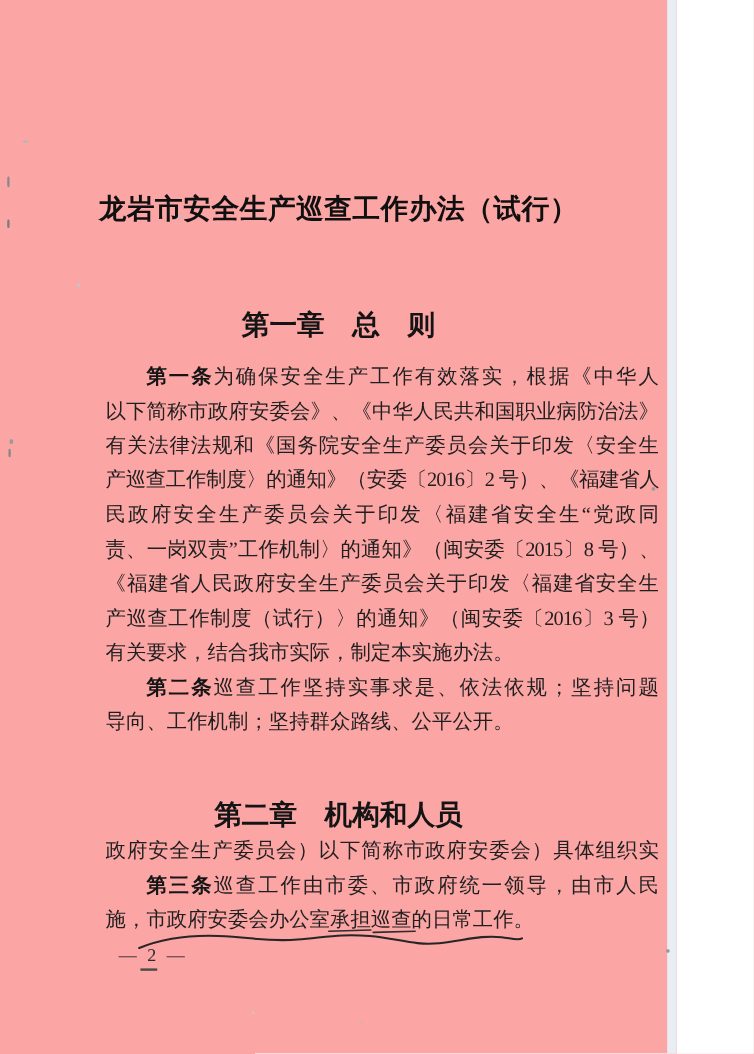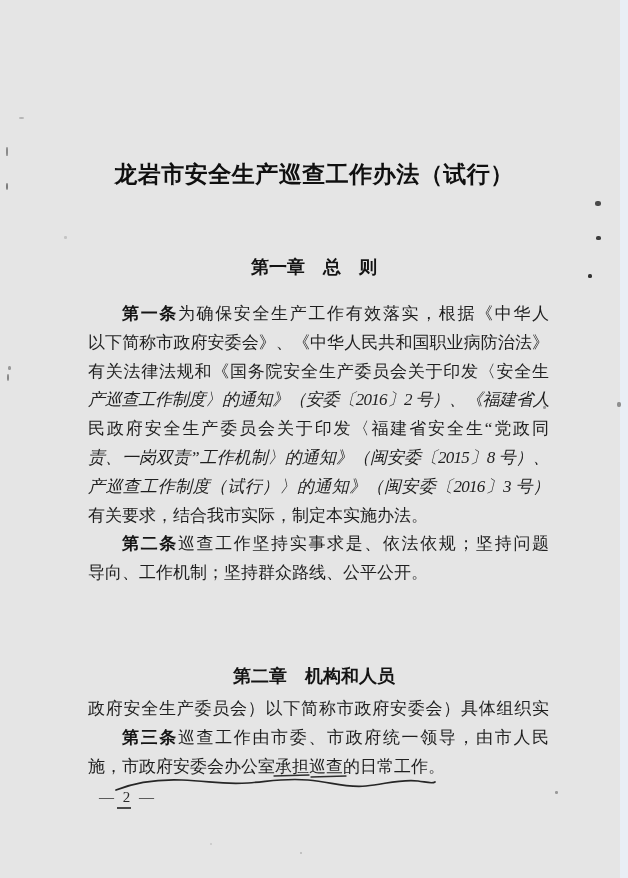--- a/index.html
+++ b/index.html
@@ -1,54 +1,54 @@
 <!DOCTYPE html>
 <html><head>
 <meta charset="utf-8">
 <style>
   html,body{margin:0;padding:0;background:#ffffff;}
   .page{
     position:relative;
-    width:628px;height:878px;
-    background:#e5e5e5;
+    width:564px;height:878px;
+    background:#fca5a5;
     overflow:hidden;
     font-family:"Liberation Serif","DejaVu Serif",serif;
     color:#1f1f1f;
   }
   
   .edge-strip{position:absolute;right:0;top:0;width:8px;height:878px;background:#e9eef5;}
 
   .title{
     position:absolute;top:159px;left:0;width:100%;
     text-align:center;
     font-size:23px;font-weight:700;color:#101010;
     letter-spacing:0.5px;white-space:pre;
   }
   .heading{
     position:absolute;left:0;width:100%;
     text-align:center;
-    font-size:18px;font-weight:700;color:#141414;
+    font-size:23px;font-weight:700;color:#141414;
     white-space:pre;
   }
   #heading-ch1{top:255px;}
   #heading-ch2{top:650px;margin-top:14px;}
 
   .bodyblock{
     position:absolute;left:88px;width:461px;
     font-size:17px;line-height:28.8px;
   }
   #body-ch1{top:300px;}
   #body-ch2{top:695px;}
 
   .line{
     height:28.8px;overflow:hidden;
     text-align:justify;text-align-last:justify;
   }
   .line.open{text-align-last:left;}
-  .line.tight{letter-spacing:-0.8px;font-style:italic;}
+  .line.tight{letter-spacing:-0.8px;}
   .line.indent{padding-left:34px;}
   .b{font-weight:700;color:#151515;}
 
   .pagenum{
     position:absolute;left:99px;top:789px;
     font-size:15px;letter-spacing:2.5px;color:#2a2a2a;white-space:pre;
   }
   .pagenum-underline{position:absolute;left:117px;top:807px;width:14px;height:2px;background:#4a4a4a;}
 
   .wavy{position:absolute;left:108px;top:769px;}
@@ -66,20 +66,21 @@
 
   <div class="heading" id="heading-ch1">第一章　总　则</div>
 
   <div class="bodyblock" id="body-ch1">
     <div class="line indent"><span class="b">第一条</span><span>为确保安全生产工作有效落实，根据《中华人</span></div>
     <div class="line"><span>以下简称市政府安委会》、《中华人民共和国职业病防治法》等</span></div>
     <div class="line"><span>有关法律法规和《国务院安全生产委员会关于印发〈安全生</span></div>
     <div class="line tight"><span>产巡查工作制度〉的通知》（安委〔2016〕2 号）、《福建省人</span></div>
     <div class="line"><span>民政府安全生产委员会关于印发〈福建省安全生“党政同</span></div>
     <div class="line tight"><span>责、一岗双责”工作机制〉的通知》（闽安委〔2015〕8 号）、</span></div>
+    <div class="line"><span>《福建省人民政府安全生产委员会关于印发〈福建省安全生</span></div>
     <div class="line tight"><span>产巡查工作制度（试行）〉的通知》（闽安委〔2016〕3 号）</span></div>
     <div class="line open"><span>有关要求，结合我市实际，制定本实施办法。</span></div>
     <div class="line indent"><span class="b">第二条</span><span>巡查工作坚持实事求是、依法依规；坚持问题</span></div>
     <div class="line open"><span>导向、工作机制；坚持群众路线、公平公开。</span></div>
   </div>
 
   <div class="heading" id="heading-ch2">第二章　机构和人员</div>
 
   <div class="bodyblock" id="body-ch2">
     <div class="line"><span>政府安全生产委员会）以下简称市政府安委会）具体组织实</span></div>

